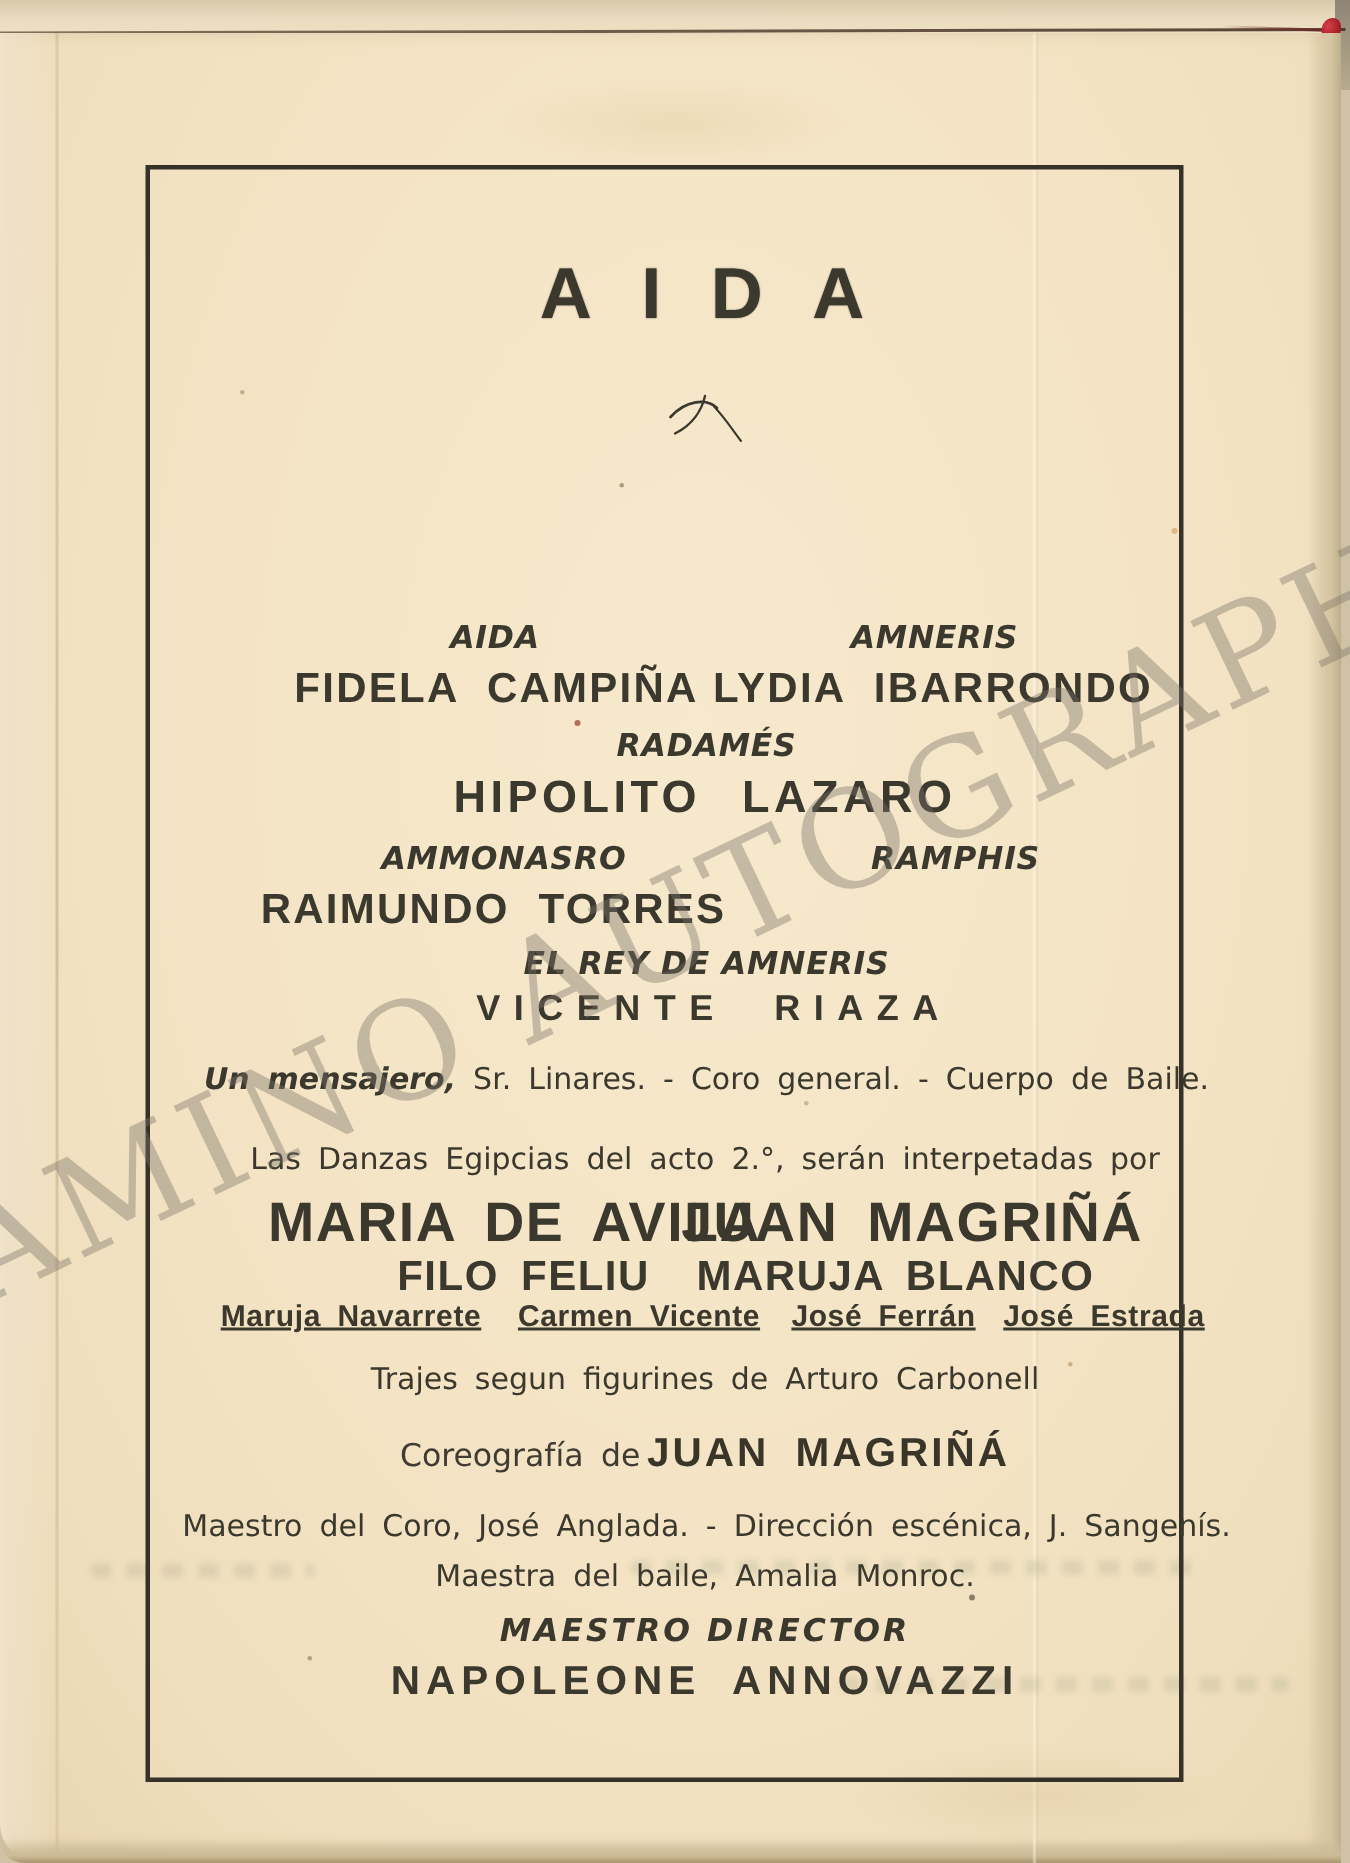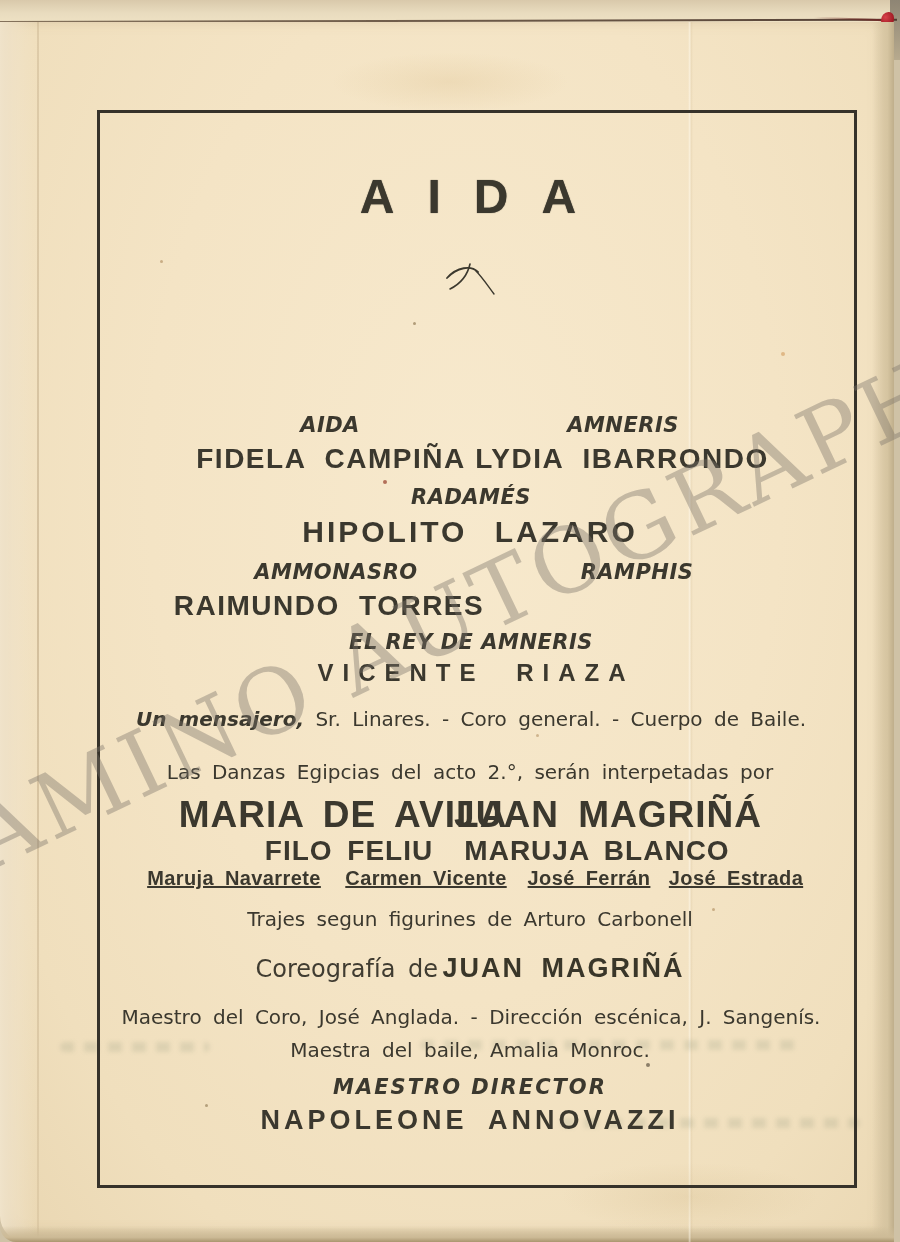--- a/index.html
+++ b/index.html
@@ -64,21 +64,21 @@
     background:linear-gradient(to bottom,rgba(200,180,145,0),#cdbb97 70%,#a9966f);
     border-bottom-left-radius:26px;
   }
   .fold-band{
     position:absolute;left:688px;top:0;width:5px;height:100%;
     background:linear-gradient(to right,rgba(255,250,235,0),rgba(255,250,238,.5),rgba(180,155,110,.12),rgba(255,250,235,0));
   }
 
   
   .frame{
-    position:absolute;left:97px;top:88px;width:760px;height:1078px;
+    position:absolute;left:97px;top:88px;width:692px;height:1078px;
     border:3px solid #36322a;
     box-sizing:border-box;
   }
   .frame .line{position:absolute;white-space:nowrap;transform:translateX(-50%);color:#3b382e;}
 
   .t-title{font-size:48px;font-weight:700;letter-spacing:33px;text-indent:33px;color:#33302a;
            text-shadow:0 0 1px rgba(40,38,30,.8);}
   .t-reparto{font-family:"DejaVu Sans",sans-serif;font-size:26px;letter-spacing:9px;text-indent:9px;color:#3a372d;}
   .t-role{font-family:"DejaVu Sans",sans-serif;font-style:italic;font-weight:700;font-size:21px;letter-spacing:.5px;color:#403c31;}
   .t-name{font-weight:700;font-size:28px;letter-spacing:1.5px;word-spacing:10px;color:#393629;}
@@ -187,21 +187,21 @@
       <div class="line t-dname" style="left:508px;top:681px;">JUAN MAGRIÑÁ</div>
       <div class="line t-dname2" style="left:249px;top:722px;">FILO FELIU</div>
       <div class="line t-dname2" style="left:497px;top:722px;">MARUJA BLANCO</div>
       <div class="line t-dname3" style="left:134px;top:754px;">Maruja Navarrete</div>
       <div class="line t-dname3" style="left:326px;top:754px;">Carmen Vicente</div>
       <div class="line t-dname3" style="left:489px;top:754px;">José Ferrán</div>
       <div class="line t-dname3" style="left:636px;top:754px;">José Estrada</div>
       <div class="line t-body" style="left:370px;top:794px;">Trajes segun figurines de Arturo Carbonell</div>
 
       <div class="line" style="left:370px;top:840px;">
-        <span class="t-body" style="font-size:24px;">Coreografía de</span>
+        <span class="t-body" style="font-size:21px;">Coreografía de</span>
         <span class="t-coreo-name">JUAN MAGRIÑÁ</span>
       </div>
       <div class="line t-body" style="left:371px;top:892px;">Maestro del Coro, José Anglada. - Dirección escénica, J. Sangenís.</div>
       <div class="line t-body" style="left:370px;top:925px;">Maestra del baile, Amalia Monroc.</div>
       <div class="line t-napoleone" style="left:370px;top:992px;">NAPOLEONE ANNOVAZZI</div>
       <div class="line t-director" style="left:370px;top:962px;">MAESTRO DIRECTOR</div>
 
     </div>
   </div>
 

